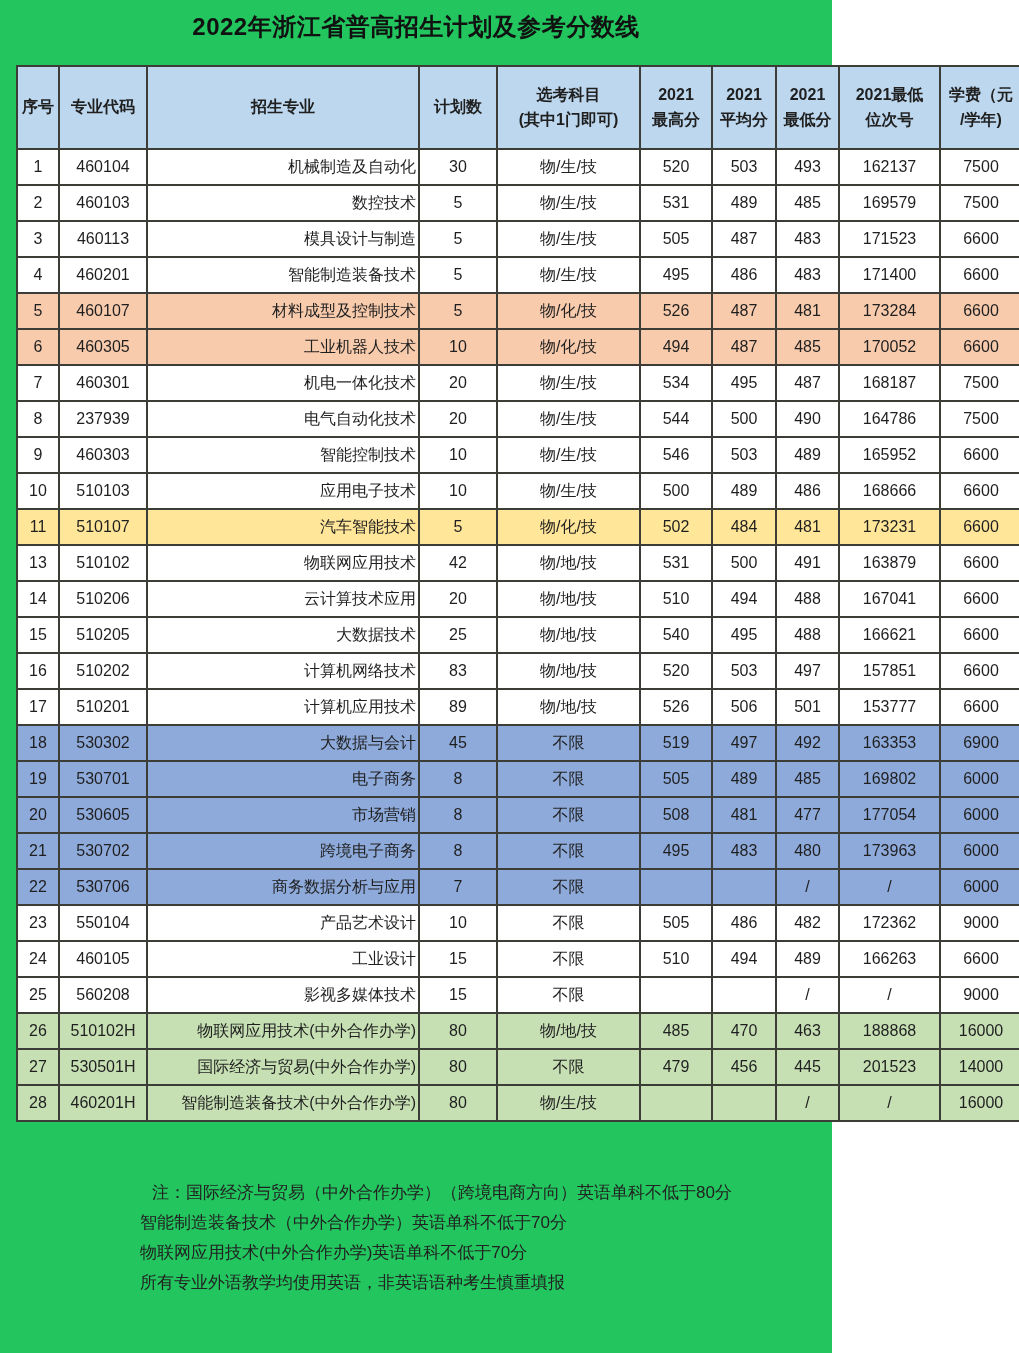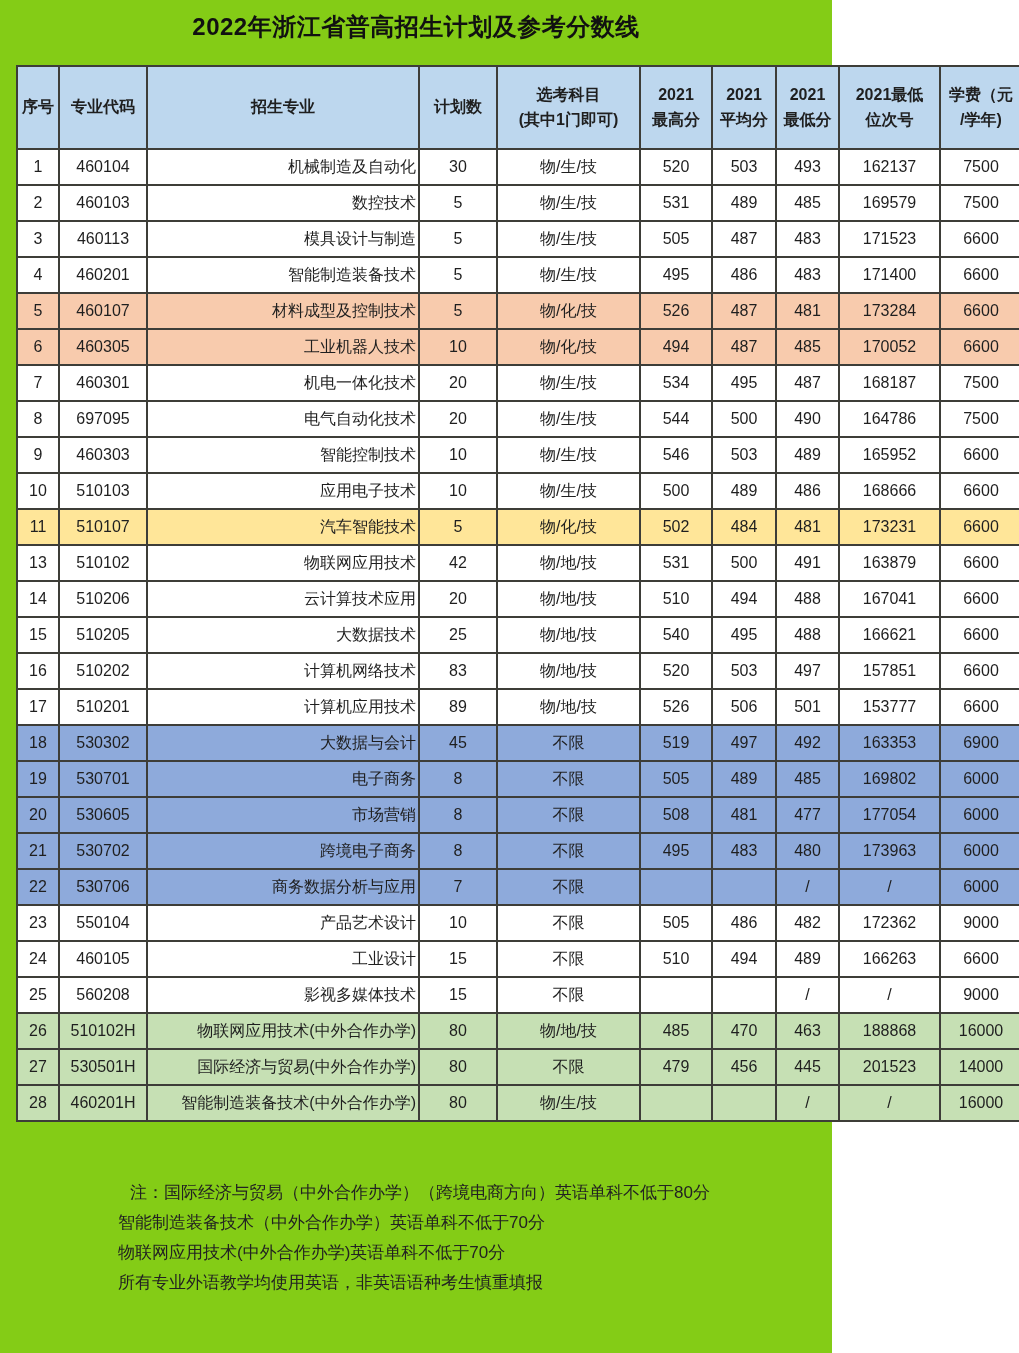--- a/index.html
+++ b/index.html
@@ -4,21 +4,21 @@
 <style>
   * { margin: 0; padding: 0; box-sizing: border-box; }
   html, body { background: #ffffff; }
   body {
     width: 1019px; height: 1353px;
     font-family: "Liberation Sans", "DejaVu Sans", sans-serif;
     color: #1f1f1f;
     position: relative;
     overflow: hidden;
   }
-  .page { position: relative; width: 832px; height: 1353px; background: #84cc16; }
+  .page { position: relative; width: 832px; height: 1353px; background: #22c55e; }
 
   .page-title {
     position: absolute; top: 11px; left: 0; width: 100%;
     text-align: center;
     font-size: 24px; font-weight: bold; color: #111111;
     letter-spacing: 0.5px;
   }
 
   table.admission {
     position: absolute; top: 65px; left: 16px;
@@ -43,21 +43,21 @@
     line-height: 1.55;
   }
   table.admission tbody tr { height: 36px; }
   table.admission td.major {
     text-align: right;
     padding-left: 5px;
     white-space: nowrap;
   }
 
   .notes {
-    position: absolute; top: 1178px; left: 118px;
+    position: absolute; top: 1178px; left: 140px;
     font-size: 17px; line-height: 30px; color: #222222;
   }
   .notes p { white-space: nowrap; }
   .notes p.note-first { padding-left: 12px; }
 </style>
 </head>
 <body>
 
 <div class="page">
 
@@ -183,21 +183,21 @@
     <td>物/生/技</td>
     <td>534</td>
     <td>495</td>
     <td>487</td>
     <td>168187</td>
     <td>7500</td>
   </tr>
 
   <tr style="background-color: rgb(255, 255, 255);">
     <td>8</td>
-    <td>697095</td>
+    <td>237939</td>
     <td class="major">电气自动化技术</td>
     <td>20</td>
     <td>物/生/技</td>
     <td>544</td>
     <td>500</td>
     <td>490</td>
     <td>164786</td>
     <td>7500</td>
   </tr>
 

